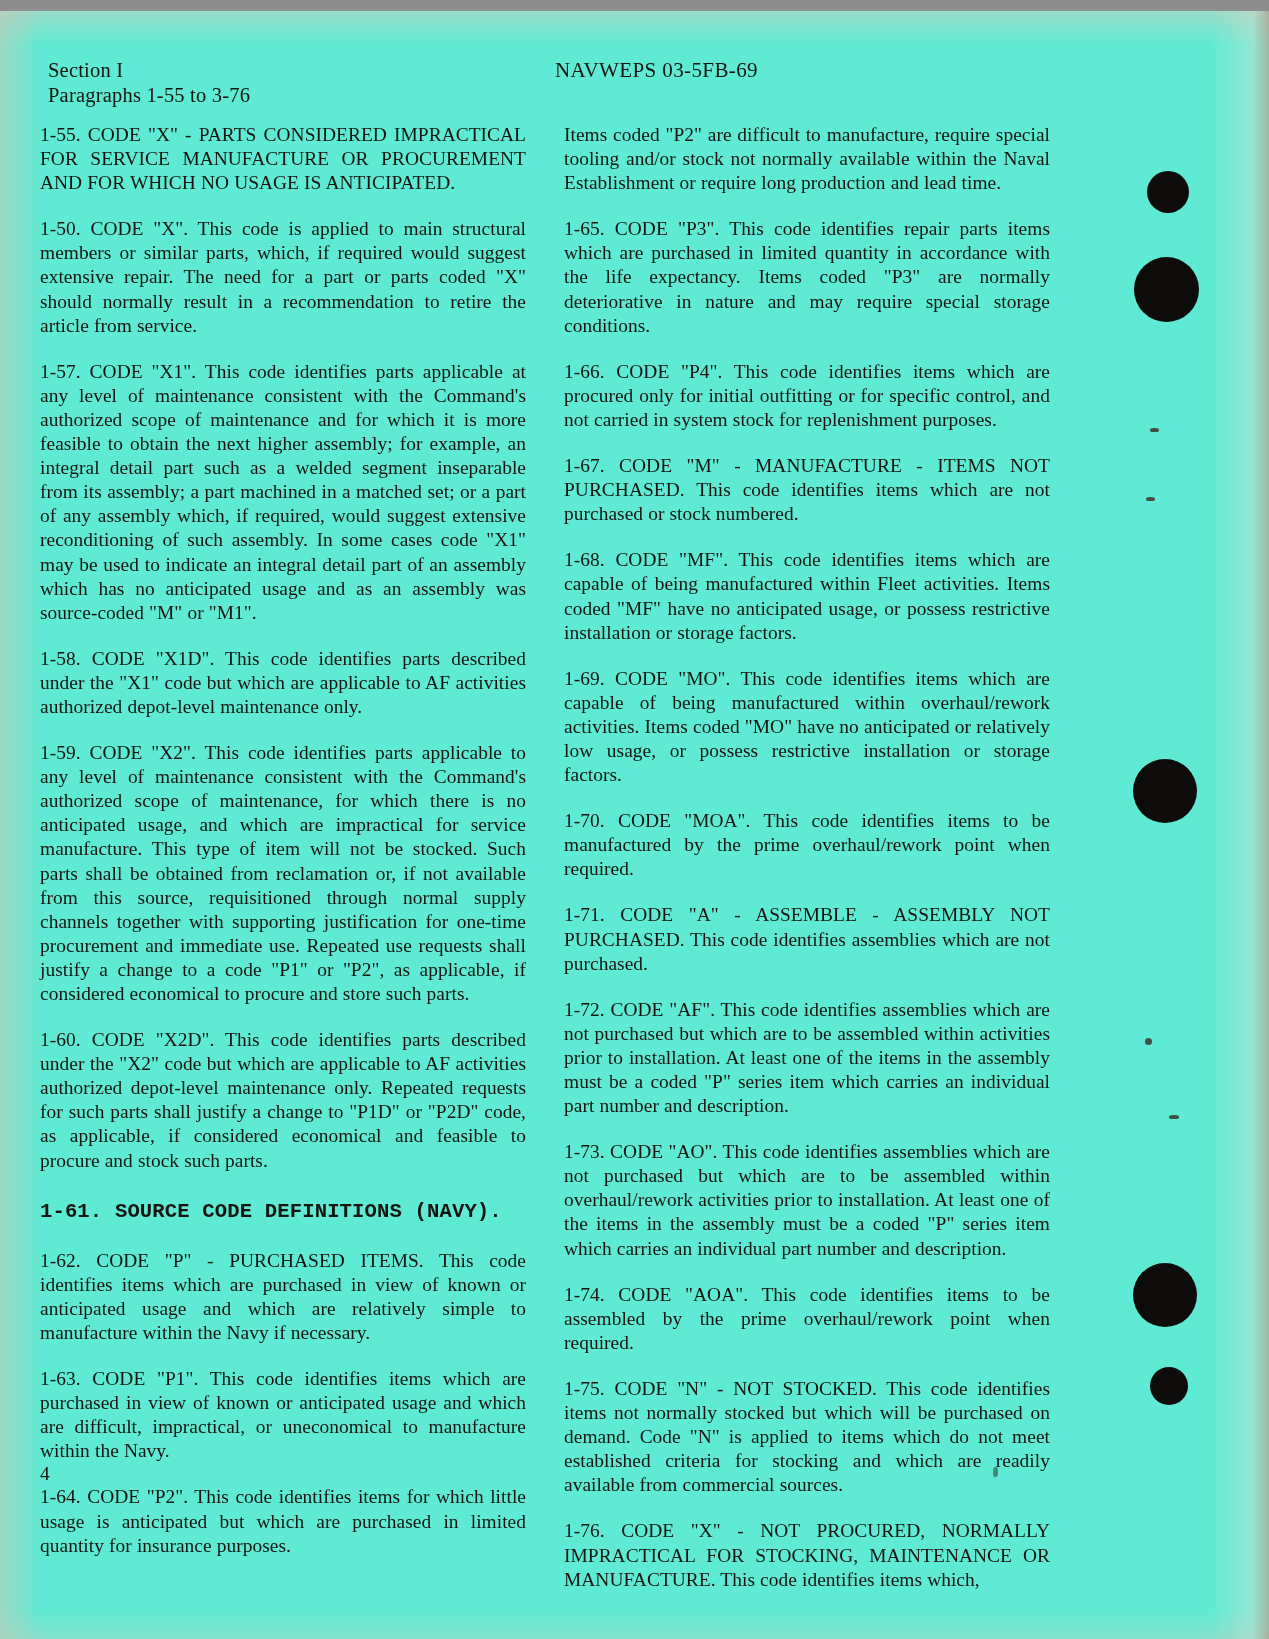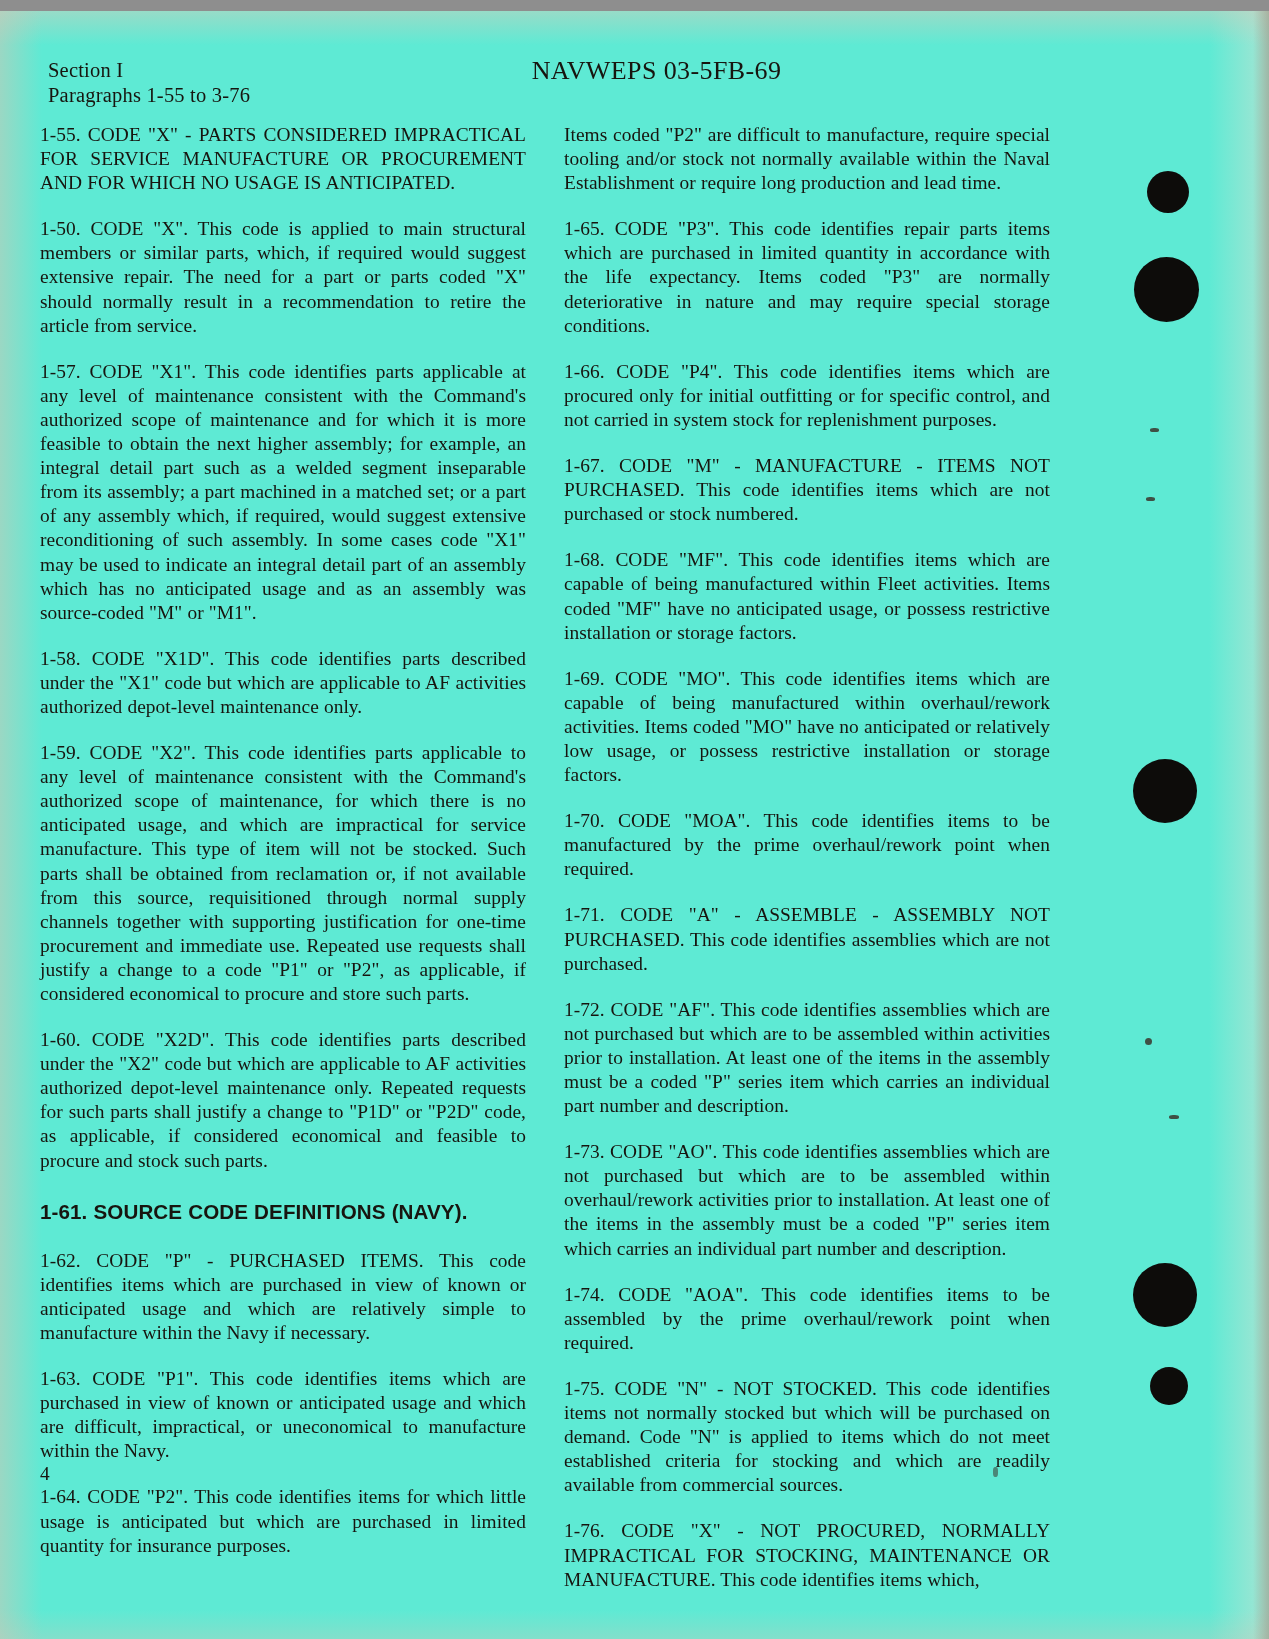--- a/index.html
+++ b/index.html
@@ -59,21 +59,21 @@
     line-height: 25px;
     letter-spacing: 0.2px;
   }
   .runhead-left div { white-space: nowrap; }
   .runhead-center {
     position: absolute;
     left: 0;
     right: 0;
     top: 0;
     text-align: center;
-    font-size: 26px;
+    font-size: 21px;
     line-height: 25px;
     letter-spacing: 0.4px;
     padding-left: 44px;
   }
 
   
   .body-cols {
     position: absolute;
     top: 112px;
     left: 40px;
@@ -91,21 +91,21 @@
     line-height: 24.1px;
     text-align: justify;
     text-align-last: left;
     letter-spacing: 0.05px;
     word-spacing: 0.2px;
     -webkit-hyphens: none;
     hyphens: none;
   }
 
   p.para.heading {
-    font-family: Liberation Sans, sans-serif;
+    font-family: Liberation Mono, monospace;
     font-weight: bold;
     font-size: 20.6px;
     line-height: 26px;
     letter-spacing: 0.1px;
     text-align: left;
     margin: 26px 0 24px 0;
   }
 
   
   .folio {

